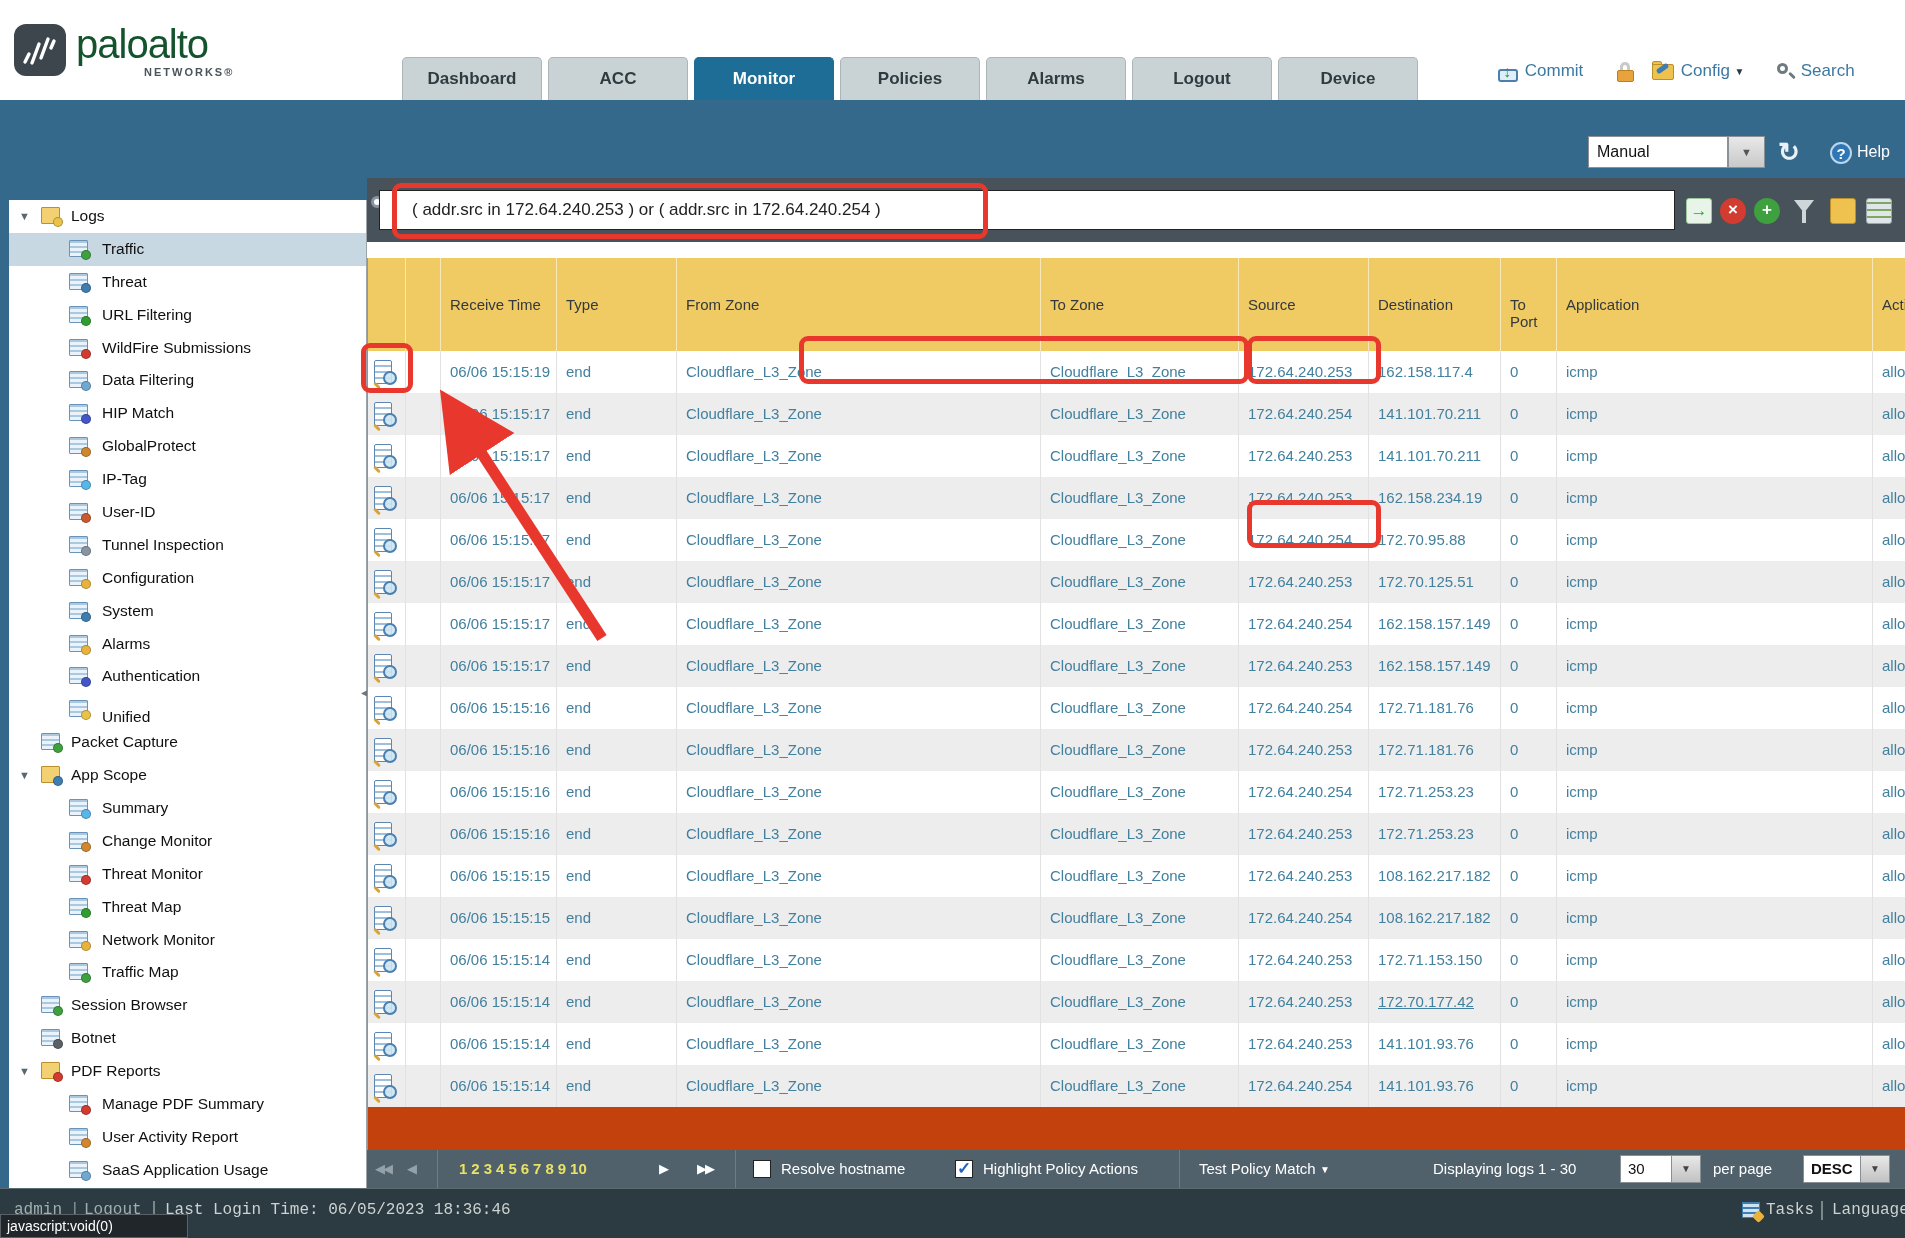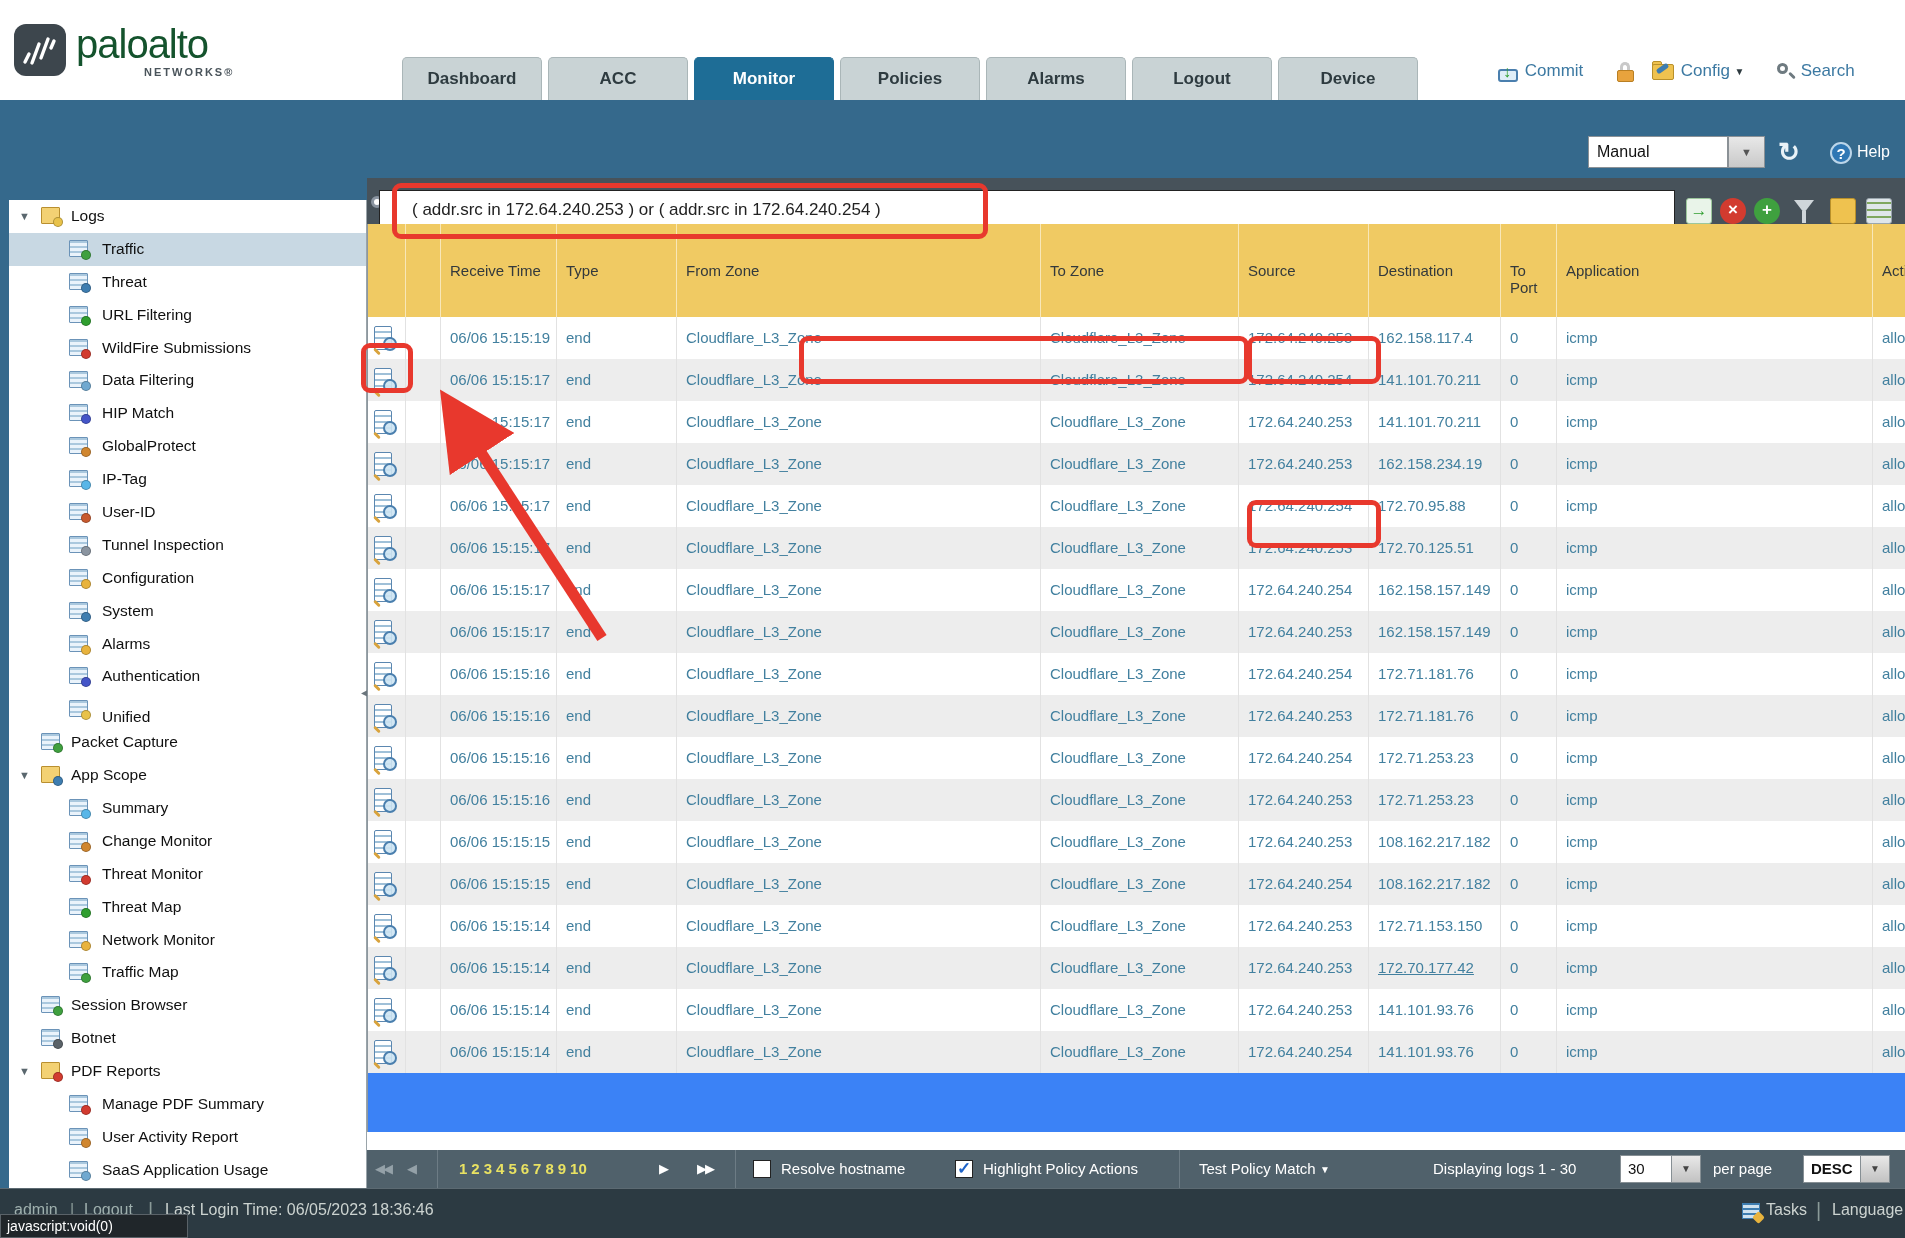--- a/index.html
+++ b/index.html
@@ -74,21 +74,21 @@
   .sbrow.sel { background:#c8d8e3; }
   .sbrow .tri { position:absolute; left:10px; top:0; font-size:11px; color:#5a676e; }
   .sbrow .lbl { position:absolute; top:0; }
   .sbicon { position:absolute; top:7px; width:19px; height:17px; background:#eaf3fb; border:1px solid #6b93b8; border-radius:1px;
             background-image:repeating-linear-gradient(0deg, transparent 0 3px, #aac8de 3px 5px); }
   .sbicon.folder { background:#f3d173; border-color:#b98f2f; background-image:none; }
   .sbicon .badge { position:absolute; right:-4px; bottom:-4px; width:10px; height:10px; border-radius:50%; border:1px solid rgba(0,0,0,.25); }
   #splitter-handle { left:361px; top:680px; width:8px; height:26px; color:#6a757c; font-size:10px; line-height:26px; }
 
   
-  #tablewrap { left:367px; top:224px; width:1538px; height:908px; overflow:hidden; background:#3b82f6; border-left:1px solid #8d979e; }
+  #tablewrap { left:367px; top:258px; width:1538px; height:908px; overflow:hidden; background:#c2410c; border-left:1px solid #8d979e; }
   #thead { position:absolute; left:0; top:0; height:93px; display:flex; background:#f0ca63; width:1665px; }
   #thead .hc { border-right:1px solid rgba(255,255,255,.55); font-size:15px; color:#33393c; padding:38px 0 0 9px; height:93px; }
   #tbody { position:absolute; left:0; top:93px; width:1665px; }
   .trow { display:flex; height:42px; background:#fff; }
   .trow.alt { background:#ededed; }
   .trow .tc { border-right:1px solid #e2e2e2; font-size:15px; color:#42809f; line-height:42px; padding-left:9px; white-space:nowrap; overflow:hidden; }
   .c-icon { width:38px; } .c-blank { width:35px; } .c-time { width:116px; } .c-type { width:120px; }
   .c-from { width:364px; } .c-to { width:198px; } .c-src { width:130px; } .c-dst { width:132px; }
   .c-port { width:56px; } .c-app { width:316px; } .c-act { width:160px; border-right:none !important; }
   .u { text-decoration:underline; }
@@ -104,21 +104,21 @@
   .pb-arrow { color:#fff; font-size:13px; letter-spacing:-2px; cursor:pointer; }
   .pb-arrow.dim { color:#94a1a8; }
   .pb-sep { width:1px; background:#6d7c85; height:38px; }
   #pages span { display:inline-block; margin-right:4px; color:#e9e262; font-size:15px; font-weight:600; cursor:pointer; }
   .cb { position:absolute; top:10px; width:18px; height:18px; background:#fff; border:1px solid #222; cursor:pointer; }
   .cb.checked { color:#1e63c8; font-size:17px; font-weight:bold; line-height:16px; text-align:center; }
   .whitebox { position:absolute; top:5px; height:28px; background:#fff; color:#111; font-size:15px; line-height:26px; padding-left:7px; border:1px solid #868f94; }
   .graybtn { position:absolute; top:5px; width:30px; height:28px; background:linear-gradient(#e8e8e8,#c2c2c2); border:1px solid #868f94; color:#444; font-size:10px; text-align:center; line-height:26px; }
 
   
-  #statusbar { left:0; top:1188px; width:1905px; height:50px; background:#2c3a42; border-top:1px solid #5c6a72; color:#ccd3d0; font-size:16px; }
+  #statusbar { left:0; top:1188px; width:1905px; height:50px; background:#2c3a42; border-top:1px solid #5c6a72; color:#ccd3d0; font-size:16px;font-family:Liberation Mono, monospace; }
   #tasks-ic { display:inline-block; position:relative; width:18px; height:16px; vertical-align:middle; margin-right:6px;
               background:repeating-linear-gradient(0deg,#cfe2ef 0 3px,#3e7db0 3px 5px); border:1px solid #3e7db0; }
   #tasks-ic:after { content:""; position:absolute; right:-4px; bottom:-4px; width:9px; height:9px; background:#e8b33d; border-radius:2px; transform:rotate(45deg); }
   #tooltip { left:0px; top:1214px; width:188px; height:24px; background:#20262a; border:1px solid #5a6268; color:#fff; font-size:14px; line-height:22px; padding-left:6px; }
 
   
   .redrect { position:absolute; border:5px solid #e8382d; border-radius:9px; pointer-events:none; }
   #annot-arrow { position:absolute; left:0; top:0; pointer-events:none; }
 </style>
 </head>

